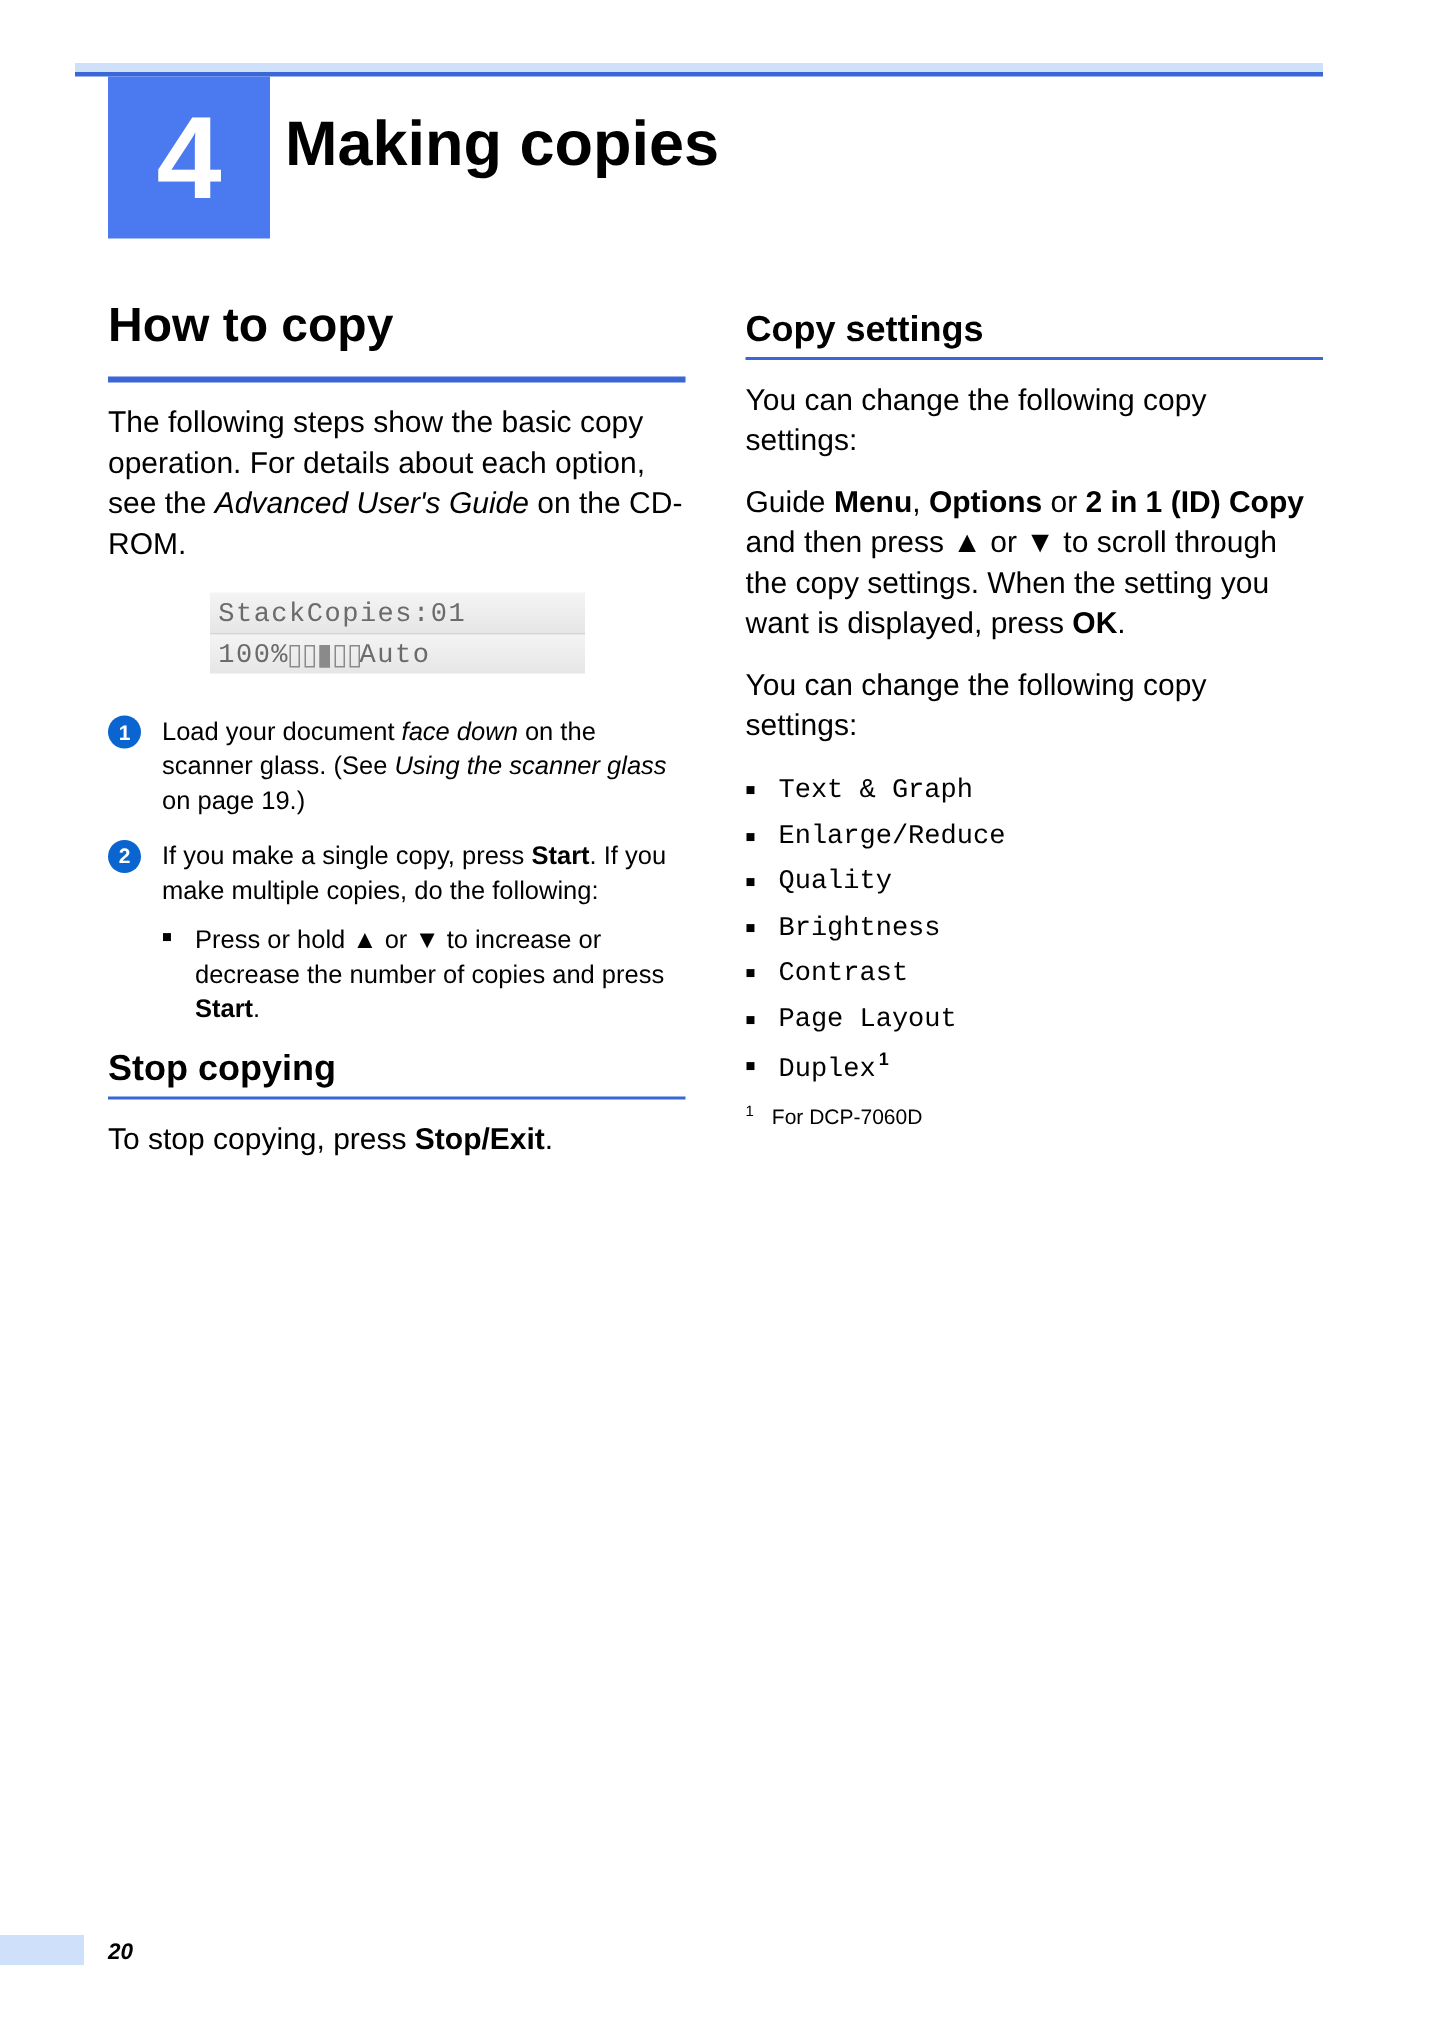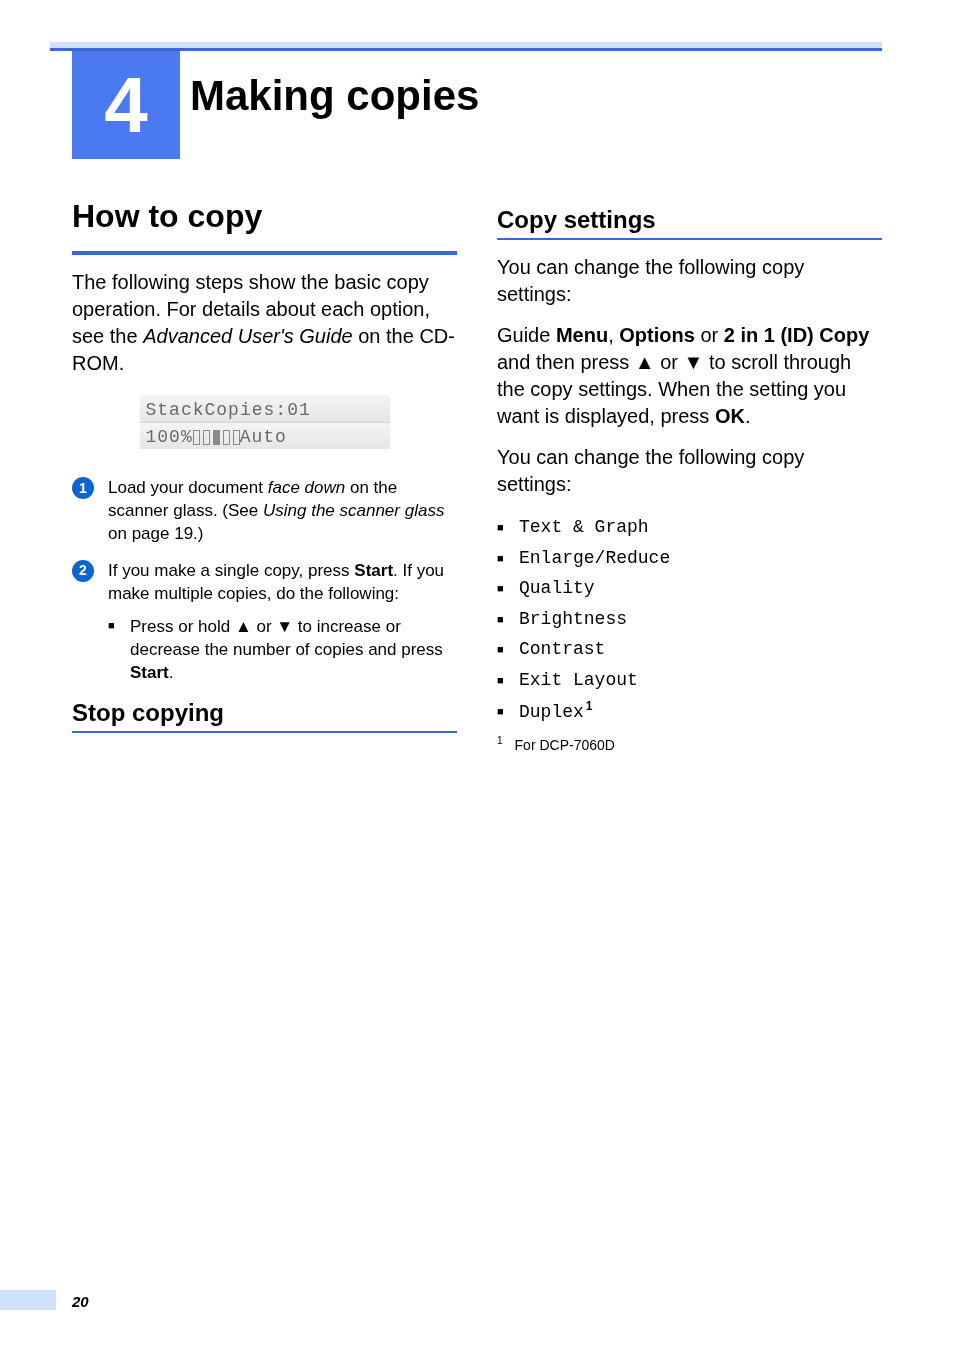--- a/index.html
+++ b/index.html
@@ -90,20 +90,23 @@
           <ul class="sub">
             <li>
               <span>Press or hold ▲ or ▼ to increase or decrease the number of copies and press </span><span class="bold">Start</span><span>.</span>
             </li>
           </ul>
         </li>
       </ol>
 
       <h2 class="subsection">Stop copying</h2>
       <div class="subsection-rule"></div>
+      <p class="body">
+        <span>To stop copying, press </span><span class="bold">Stop/Exit</span><span>.</span>
+      </p>
     </div>
 
     <div class="col">
       <h2 class="subsection" style="margin-top:16px">Copy settings</h2>
       <div class="subsection-rule"></div>
 
       <p class="body">You can change the following copy settings:</p>
 
       <p class="body">
         <span>Guide </span><span class="bold">Menu</span><span>, </span><span class="bold">Options</span><span> or </span><span class="bold">2 in 1 (ID) Copy</span><span> and then press ▲ or ▼ to scroll through the copy settings. When the setting you want is displayed, press </span><span class="bold">OK</span><span>.</span>
@@ -111,21 +114,21 @@
 
 
       <p class="body">You can change the following copy settings:</p>
 
       <ul class="settings">
         <li><span class="sq">■</span><span>Text &amp; Graph</span></li>
         <li><span class="sq">■</span><span>Enlarge/Reduce</span></li>
         <li><span class="sq">■</span><span>Quality</span></li>
         <li><span class="sq">■</span><span>Brightness</span></li>
         <li><span class="sq">■</span><span>Contrast</span></li>
-        <li><span class="sq">■</span><span>Exit Layout</span></li>
+        <li><span class="sq">■</span><span>Page Layout</span></li>
         <li><span class="sq">■</span><span>Duplex</span><span class="foot-sup">1</span></li>
       </ul>
 
       <p class="footnote">
         <sup>1</sup><span>For DCP-7060D</span>
       </p>
     </div>
   </div>
 
   <div class="page-number-bar"></div>

